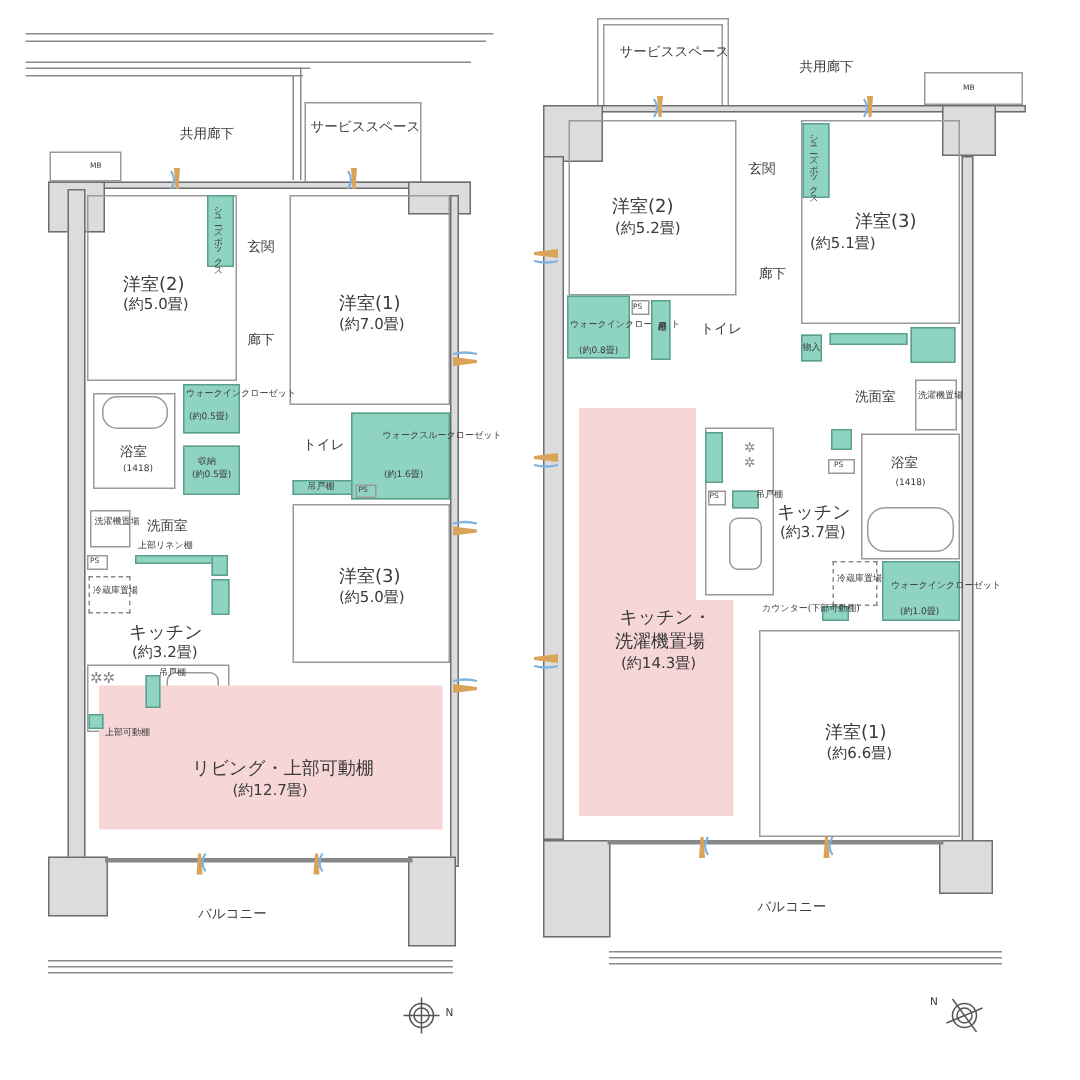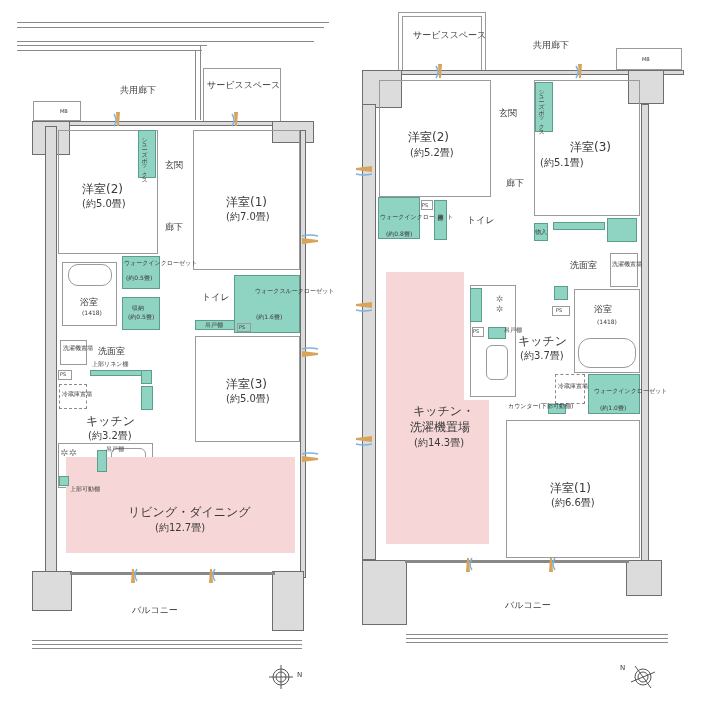--- a/index.html
+++ b/index.html
@@ -103,21 +103,21 @@
   <div class="lbl small" style="left:165px;top:160px;">玄関</div>
   <div class="lbl small" style="left:165px;top:222px;">廊下</div>
   <div class="lbl small" style="left:202px;top:292px;">トイレ</div>
   <div class="lbl small" style="left:80px;top:297px;">浴室</div>
   <div class="lbl tiny" style="left:82px;top:309px;">(1418)</div>
   <div class="lbl small" style="left:98px;top:346px;">洗面室</div>
   <div class="lbl rm" style="left:226px;top:377px;">洋室(3)</div>
   <div class="lbl sz" style="left:226px;top:393px;">(約5.0畳)</div>
   <div class="lbl rm" style="left:86px;top:414px;">キッチン</div>
   <div class="lbl sz" style="left:88px;top:430px;">(約3.2畳)</div>
-  <div class="lbl rm" style="left:128px;top:505px;">リビング・ダイニング</div>
+  <div class="lbl rm" style="left:128px;top:505px;">リビング・上部可動棚</div>
   <div class="lbl sz" style="left:155px;top:522px;">(約12.7畳)</div>
 
   <div class="lbl small" style="left:132px;top:605px;">バルコニー</div>
   <div class="line" style="left:32px;top:640px;width:270px;height:1px;"></div>
   <div class="line" style="left:32px;top:644px;width:270px;height:1px;"></div>
   <div class="line" style="left:32px;top:648px;width:270px;height:1px;"></div>
 
   <svg class="abs" style="left:110px;top:110px;" width="20" height="20">
       <path d="M6 2 L10 2 L9 16 L7 16 Z" fill="#d9a45a"></path>
       <path d="M4 4 Q8 10 4 16" stroke="#7fb2df" fill="none" stroke-width="1.5"></path>

